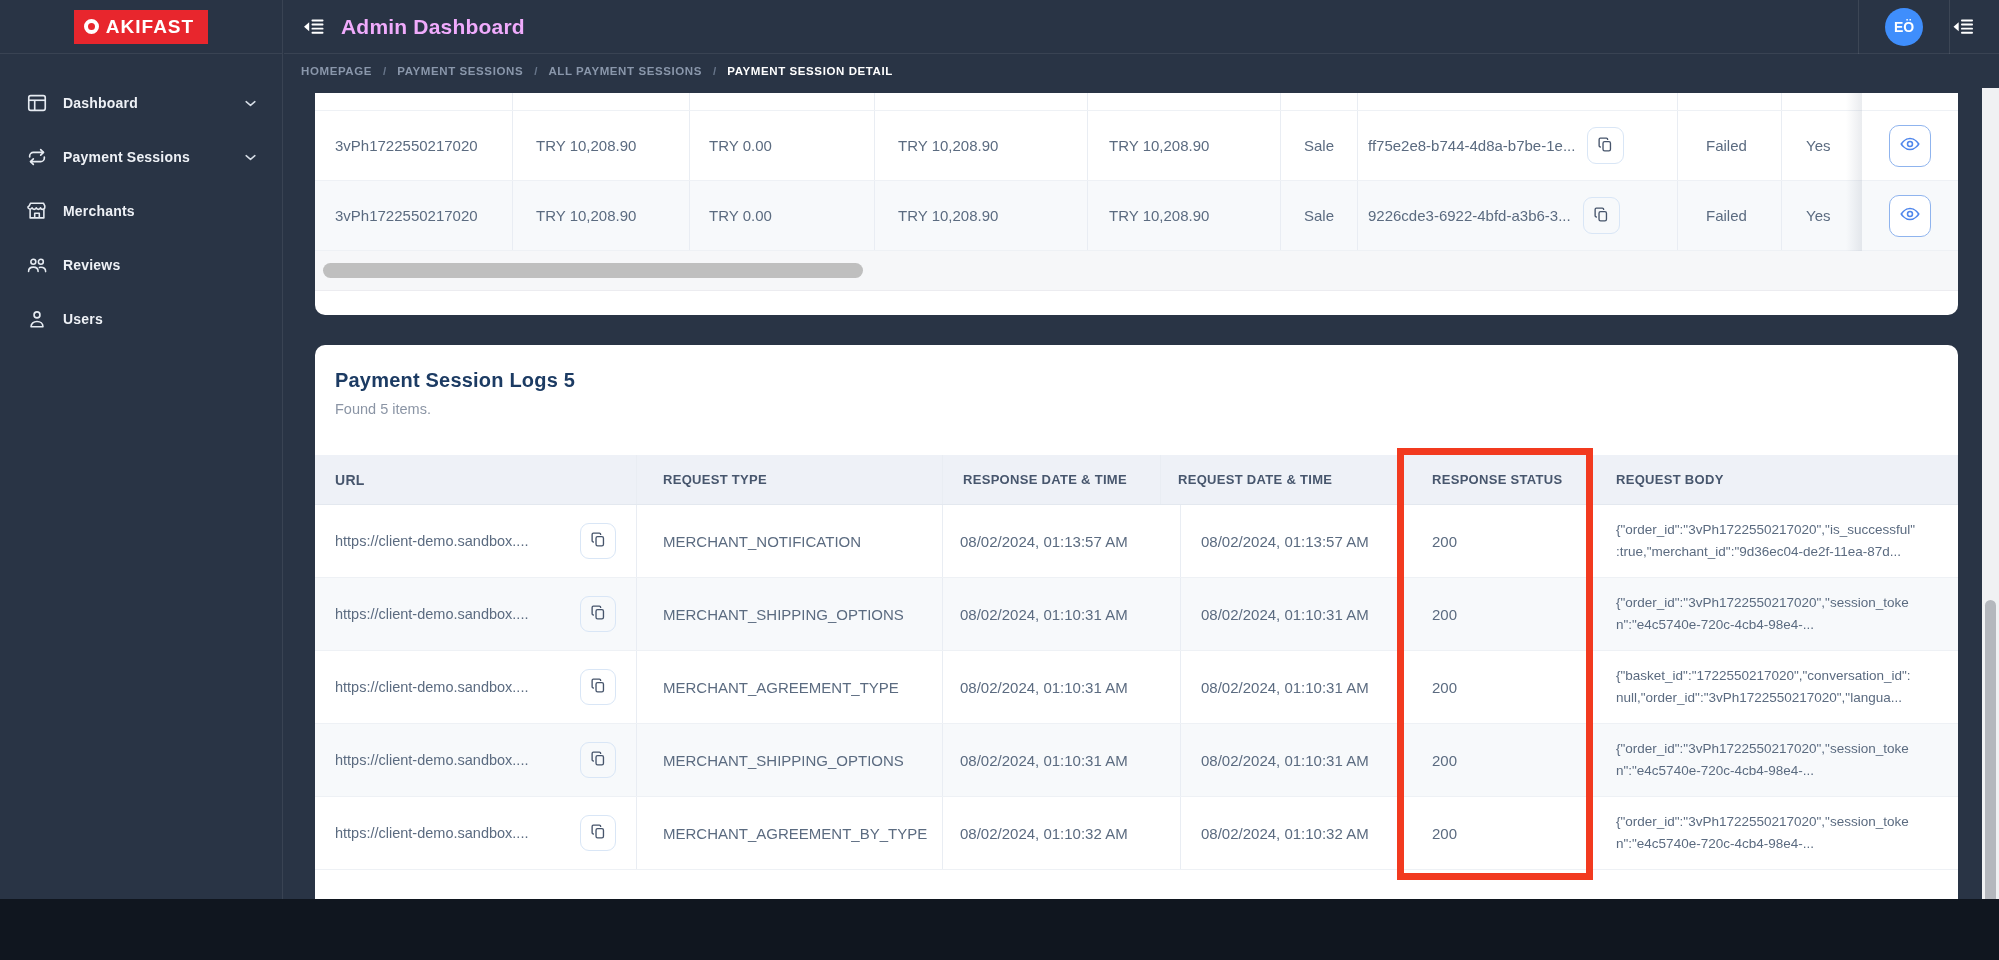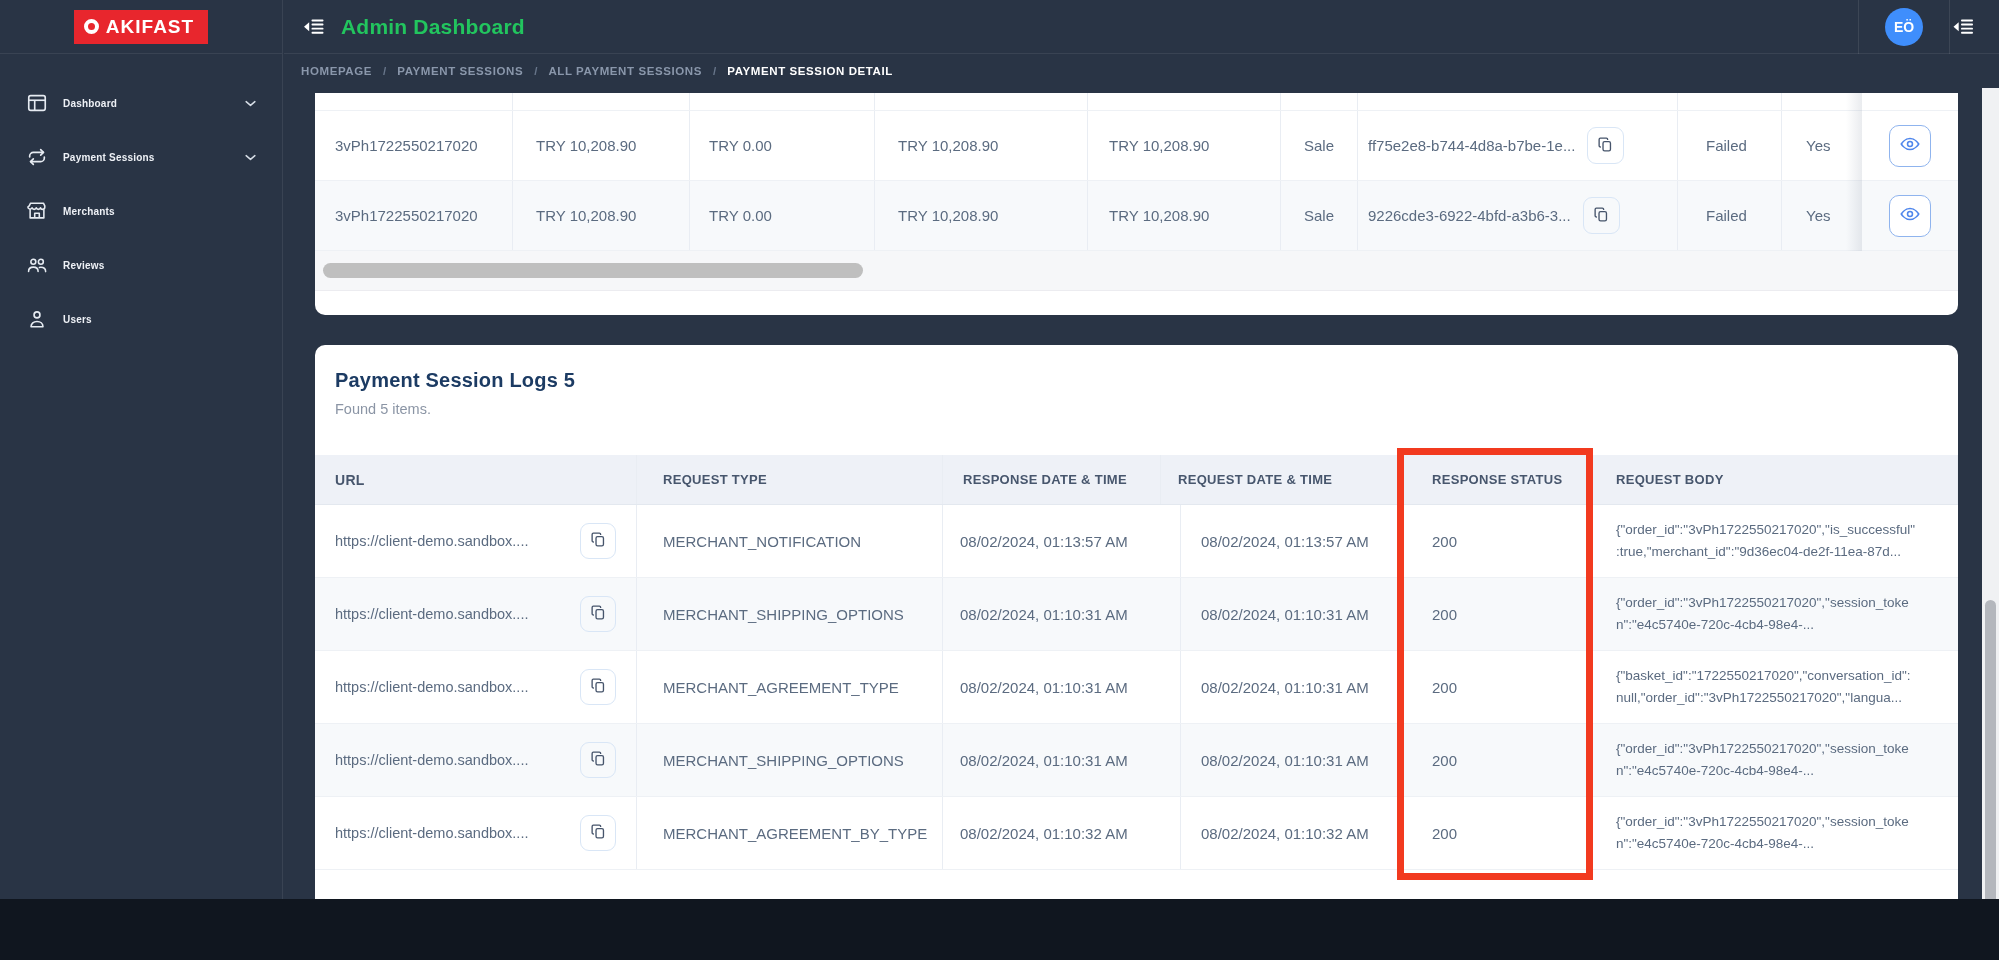--- a/index.html
+++ b/index.html
@@ -12,29 +12,29 @@
              border-right:1px solid rgba(255,255,255,0.08); z-index:5; }
   .logo-wrap { height:54px; display:flex; align-items:center; justify-content:center;
                border-bottom:1px solid rgba(255,255,255,0.08); }
   .logo { background:#e8262d; color:#fff; font-weight:bold; font-size:19px; letter-spacing:1px;
           padding:6px 14px 6px 10px; display:flex; align-items:center; gap:7px; cursor:pointer; }
   .logo-dot { width:15px; height:15px; border:4.5px solid #fff; border-radius:50%; display:inline-block; }
   .nav { padding-top:22px; }
   .nav-item { height:54px; display:flex; align-items:center; padding:0 24px 0 26px; color:#eef1f6;
               cursor:pointer; position:relative; }
   .nav-item .nicon { width:22px; height:22px; color:#e6ebf2; flex:0 0 22px; }
-  .nav-item .nlabel { font-size:10px; font-weight:bold; margin-left:15px; letter-spacing:0.2px; flex:1; }
+  .nav-item .nlabel { font-size:14px; font-weight:bold; margin-left:15px; letter-spacing:0.2px; flex:1; }
   .nav-item .chev { width:15px; height:15px; color:#d6dde6; }
   .nicon svg, .chev svg, .hicon svg, .bicon svg { width:100%; height:100%; display:block; }
 
   
   .topbar { position:absolute; left:284px; top:0; width:1715px; height:54px; background:#293445;
             border-bottom:1px solid rgba(255,255,255,0.08); display:flex; align-items:center; z-index:4; }
   .hicon { width:26px; height:24px; color:#fff; margin-left:17px; cursor:pointer; }
-  .topbar-title { color:#22c55e; font-size:21px; font-weight:bold; margin-left:14px; letter-spacing:0.2px; }
+  .topbar-title { color:#f0abfc; font-size:21px; font-weight:bold; margin-left:14px; letter-spacing:0.2px; }
   .topbar-right { margin-left:auto; display:flex; align-items:center; height:100%; }
   .tdivider { width:1px; height:54px; background:rgba(255,255,255,0.09); }
   .avatar { width:38px; height:38px; border-radius:50%; background:#3f8efc; color:#fff; font-size:14px;
             font-weight:bold; display:flex; align-items:center; justify-content:center; margin:0 26px; cursor:pointer; }
   .panel-toggle { width:27px; height:24px; color:#fff; margin:0 22px; cursor:pointer; }
 
   
   .breadcrumb { position:absolute; left:284px; top:54px; width:1715px; height:34px; display:flex;
                 align-items:center; padding-left:17px; gap:11px; z-index:3; }
   .crumb { font-size:11.5px; font-weight:bold; letter-spacing:0.6px; color:#8a97ab; cursor:pointer; }

